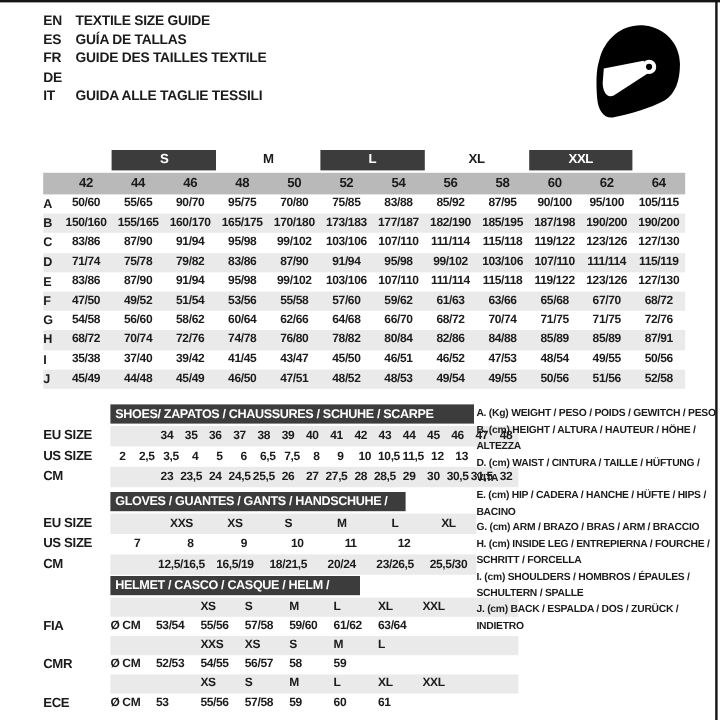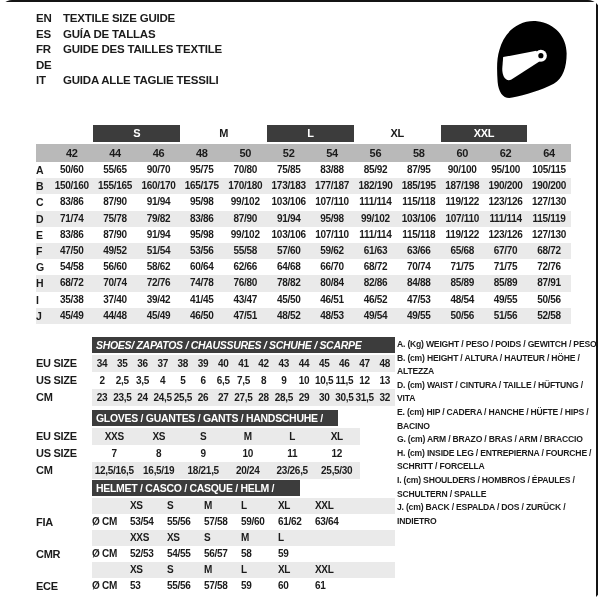--- a/index.html
+++ b/index.html
@@ -1,17 +1,17 @@
 <!DOCTYPE html>
 <html><head>
 <meta charset="utf-8">
 <style>
   html,body{margin:0;padding:0;background:#fff;}
   .page{position:relative;width:600px;height:600px;background:#fff;overflow:hidden;
-        font-family:"Liberation Sans",sans-serif;color:#1b1b1b;font-weight:700;border-radius:12px;}
+        font-family:"Liberation Sans",sans-serif;color:#1b1b1b;font-weight:700;}
   .top-border{position:absolute;left:0;top:0;width:600px;height:2px;background:#141414;}
   .right-border{position:absolute;right:2px;top:0;width:2px;height:600px;background:#141414;}
 
   
   .langs{position:absolute;left:36px;top:11px;font-size:11.5px;line-height:15.5px;letter-spacing:-0.2px;}
   .lang-row{display:flex;}
   .lang-code{width:27px;}
 
   
   .helmet-icon{position:absolute;left:482px;top:10px;width:92px;height:96px;}
@@ -26,30 +26,30 @@
   .mt-gcell.dark{background:#3c3c3c;color:#fff;}
   .mt-sizes{background:#b9b9b9;height:18px;line-height:18px;}
   .mt-sizes .mt-cell{font-size:11px;}
   .mt-data{height:16.2px;line-height:16.2px;}
   .mt-data.stripe{background:#eaeaea;}
 
   
   .section{position:absolute;left:36px;letter-spacing:-0.3px;}
   .sec-bar{position:absolute;left:56px;background:#3c3c3c;color:#fff;height:16px;line-height:16px;
            font-size:10.5px;padding-left:4px;}
-  .bar-shoes{width:299px;font-style:italic;}
+  .bar-shoes{width:299px;}
   .bar-gloves{width:242px;}
   .bar-helmet{width:204px;}
   .sec-rows{position:absolute;top:18px;left:0;}
   .srow{display:flex;align-items:center;}
   .srow-17{height:17px;line-height:17px;}
   .srow-16{height:16px;line-height:16px;}
   .slabel{width:56px;font-size:11px;}
   .scells{display:flex;}
-  .scells.stripe{background:#eaeaea;}
+  .scells.stripe{background:#eaeaea;padding-left:37px;}
   .sh-w{width:303px;}
   .gl-w{width:268px;}
   .he-w{width:303px;}
   .sh-cell{width:20.2px;text-align:center;font-size:10px;}
   .gl-cell{width:44.5px;text-align:center;font-size:10px;}
   .he-unit{width:38px;text-align:left;font-size:10px;}
   .he-cell{width:37px;text-align:left;font-size:10px;}
 
   
   .legend{position:absolute;left:397px;top:338px;width:200px;font-size:8.6px;

